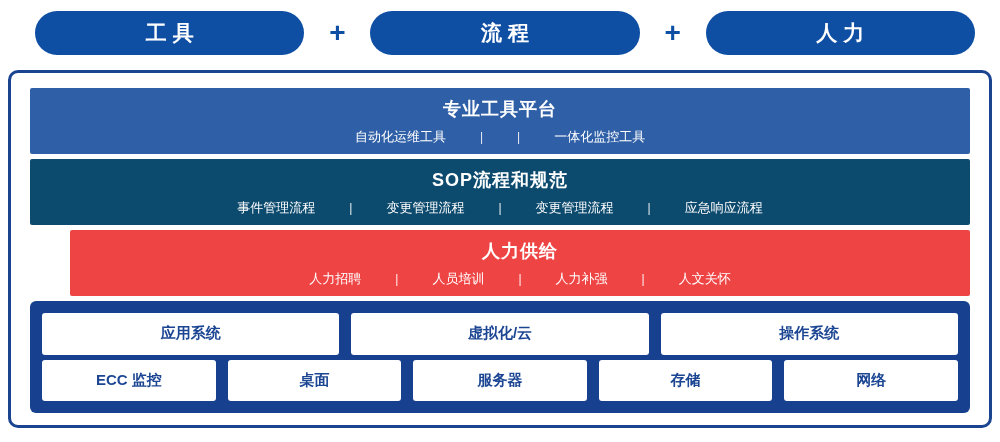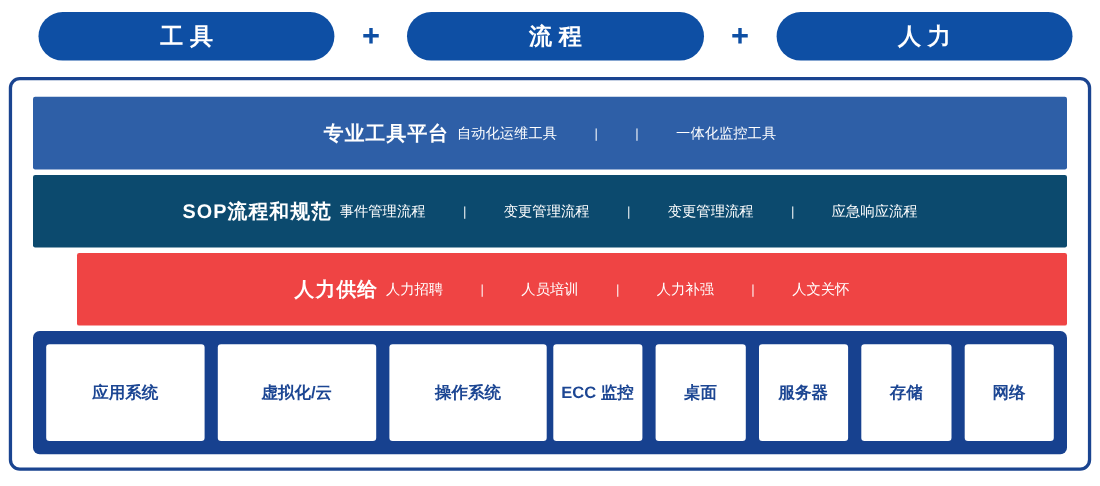--- a/index.html
+++ b/index.html
@@ -50,21 +50,21 @@
     padding: 15px 19px 12px 19px;
     display: flex;
     flex-direction: column;
     gap: 5px;
   }
   .band {
     height: 66px;
     border-radius: 2px;
     color: #ffffff;
     display: flex;
-    flex-direction: row;
+    flex-direction: column;
     align-items: center;
     justify-content: center;
     gap: 7px;
     flex: 0 0 auto;
   }
   .band-title {
     font-size: 18px;
     font-weight: bold;
     letter-spacing: 1px;
   }
@@ -76,21 +76,21 @@
     font-size: 13px;
   }
   .band-items .sep { opacity: 0.9; font-size: 12px; }
   
   .base {
     flex: 1;
     border-radius: 6px;
     padding: 12px;
     box-sizing: border-box;
     display: flex;
-    flex-direction: row;
+    flex-direction: column;
     justify-content: space-between;
     gap: 5px;
   }
   .base-row {
     display: flex;
     gap: 12px;
     flex: 1;
   }
   .base-box {
     flex: 1;

